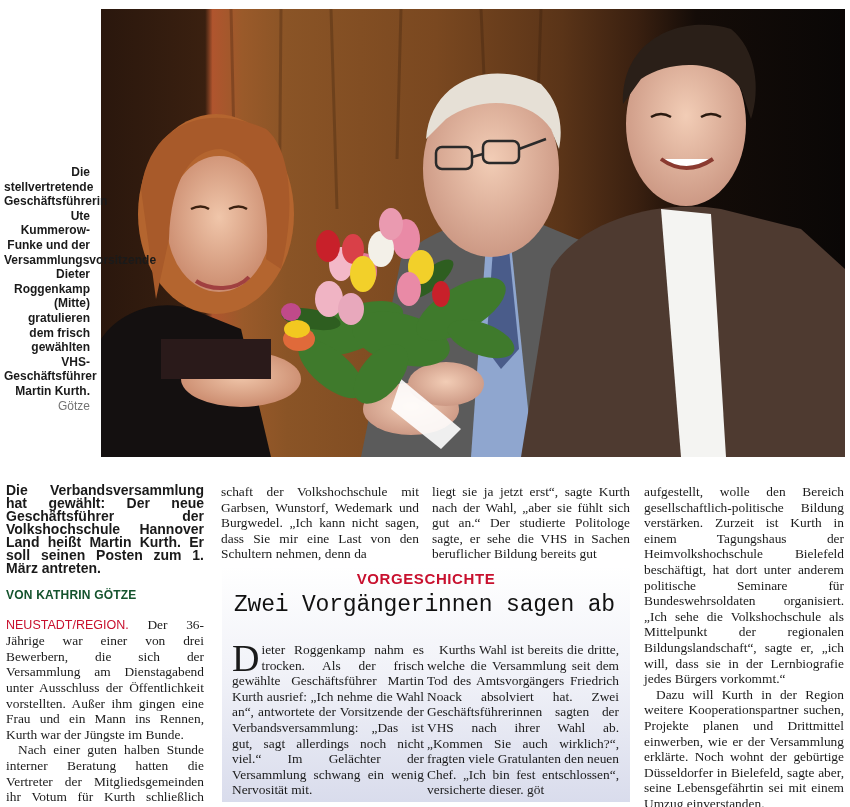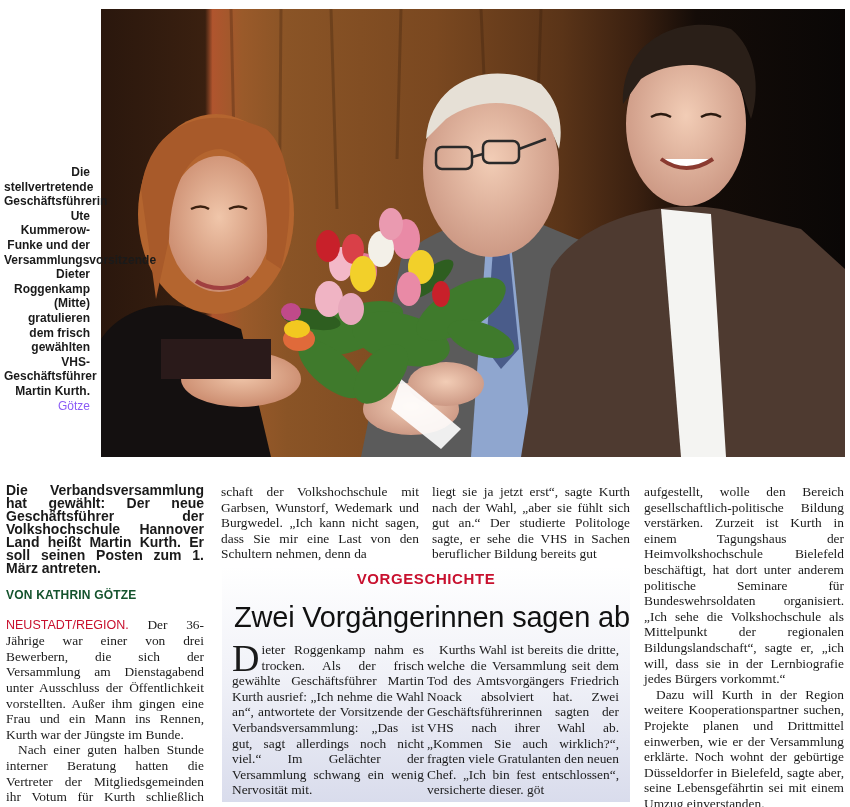--- a/index.html
+++ b/index.html
@@ -1,21 +1,21 @@
 <!DOCTYPE html>
 <html><head>
 <meta charset="utf-8">
 <style>
   html, body { margin:0; padding:0; background:#ffffff; }
   body { width:850px; height:807px; position:relative; overflow:hidden; color:#1a1a1a; }
 
   
   .caption { position:absolute; left:4px; top:165px; width:86px; text-align:right;
     font-family:"Liberation Sans","DejaVu Sans",sans-serif; font-weight:bold; font-size:12px; line-height:14.6px; color:#1a1a1a; }
-  .caption .credit { font-weight:normal; color:#8b5cf6; display:block; }
+  .caption .credit { font-weight:normal; color:#737373; display:block; }
 
   
   .photo { position:absolute; left:101px; top:9px; width:744px; height:448px; overflow:hidden;
     background:#2a1a10; }
   .photo svg { display:block; }
 
   
   .col { position:absolute; font-family:"Liberation Serif","DejaVu Serif",serif; font-size:13.4px;
     line-height:15.6px; text-align:justify; hyphens:manual; color:#1a1a1a; }
   .col p { margin:0; }
@@ -29,22 +29,22 @@
     line-height:13px; text-align:justify; margin:0; }
   .byline { font-family:"Liberation Sans","DejaVu Sans",sans-serif; font-size:12px; color:#14532d;
     margin:13px 0 13px 0; letter-spacing:0.2px;font-weight:bold; }
   .dateline { font-family:"Liberation Sans","DejaVu Sans",sans-serif; font-weight:normal; color:#c8102e; font-size:12.5px; }
 
   
   .infobox { position:absolute; left:222px; top:566px; width:408px; height:236px;
     background:linear-gradient(to bottom, #ffffff 0%, #f1f2f8 45%, #d9dcec 100%); }
   .kicker { position:absolute; left:0; width:408px; top:4px; text-align:center;
     font-family:"Liberation Sans","DejaVu Sans",sans-serif; font-weight:bold; color:#c8102e; font-size:15px; letter-spacing:0.6px; }
-  .headline { position:absolute; left:12px; top:26px; font-family:Liberation Sans, sans-serif;
-    font-size:29px; color:#111; letter-spacing:-0.2px; white-space:nowrap;margin-top:9px; }
+  .headline { position:absolute; left:12px; top:26px; font-family:Liberation Mono, monospace;
+    font-size:23px; color:#111; letter-spacing:-0.2px; white-space:nowrap; }
   .ibcol { position:absolute; top:76px; width:192px; font-family:"Liberation Serif","DejaVu Serif",serif;
     font-size:13.4px; line-height:15.6px; text-align:justify; color:#1a1a1a; }
   .ibcol p { margin:0; }
   .ibcol1 { left:10px; }
   .ibcol2 { left:205px; }
   .ibcol2 p { text-indent:12px; }
   .dropcap { float:left; font-size:38px; line-height:30px; margin:1px 2px 0 0; font-family:"Liberation Serif","DejaVu Serif",serif; }
 </style>
 </head>
 <body>

